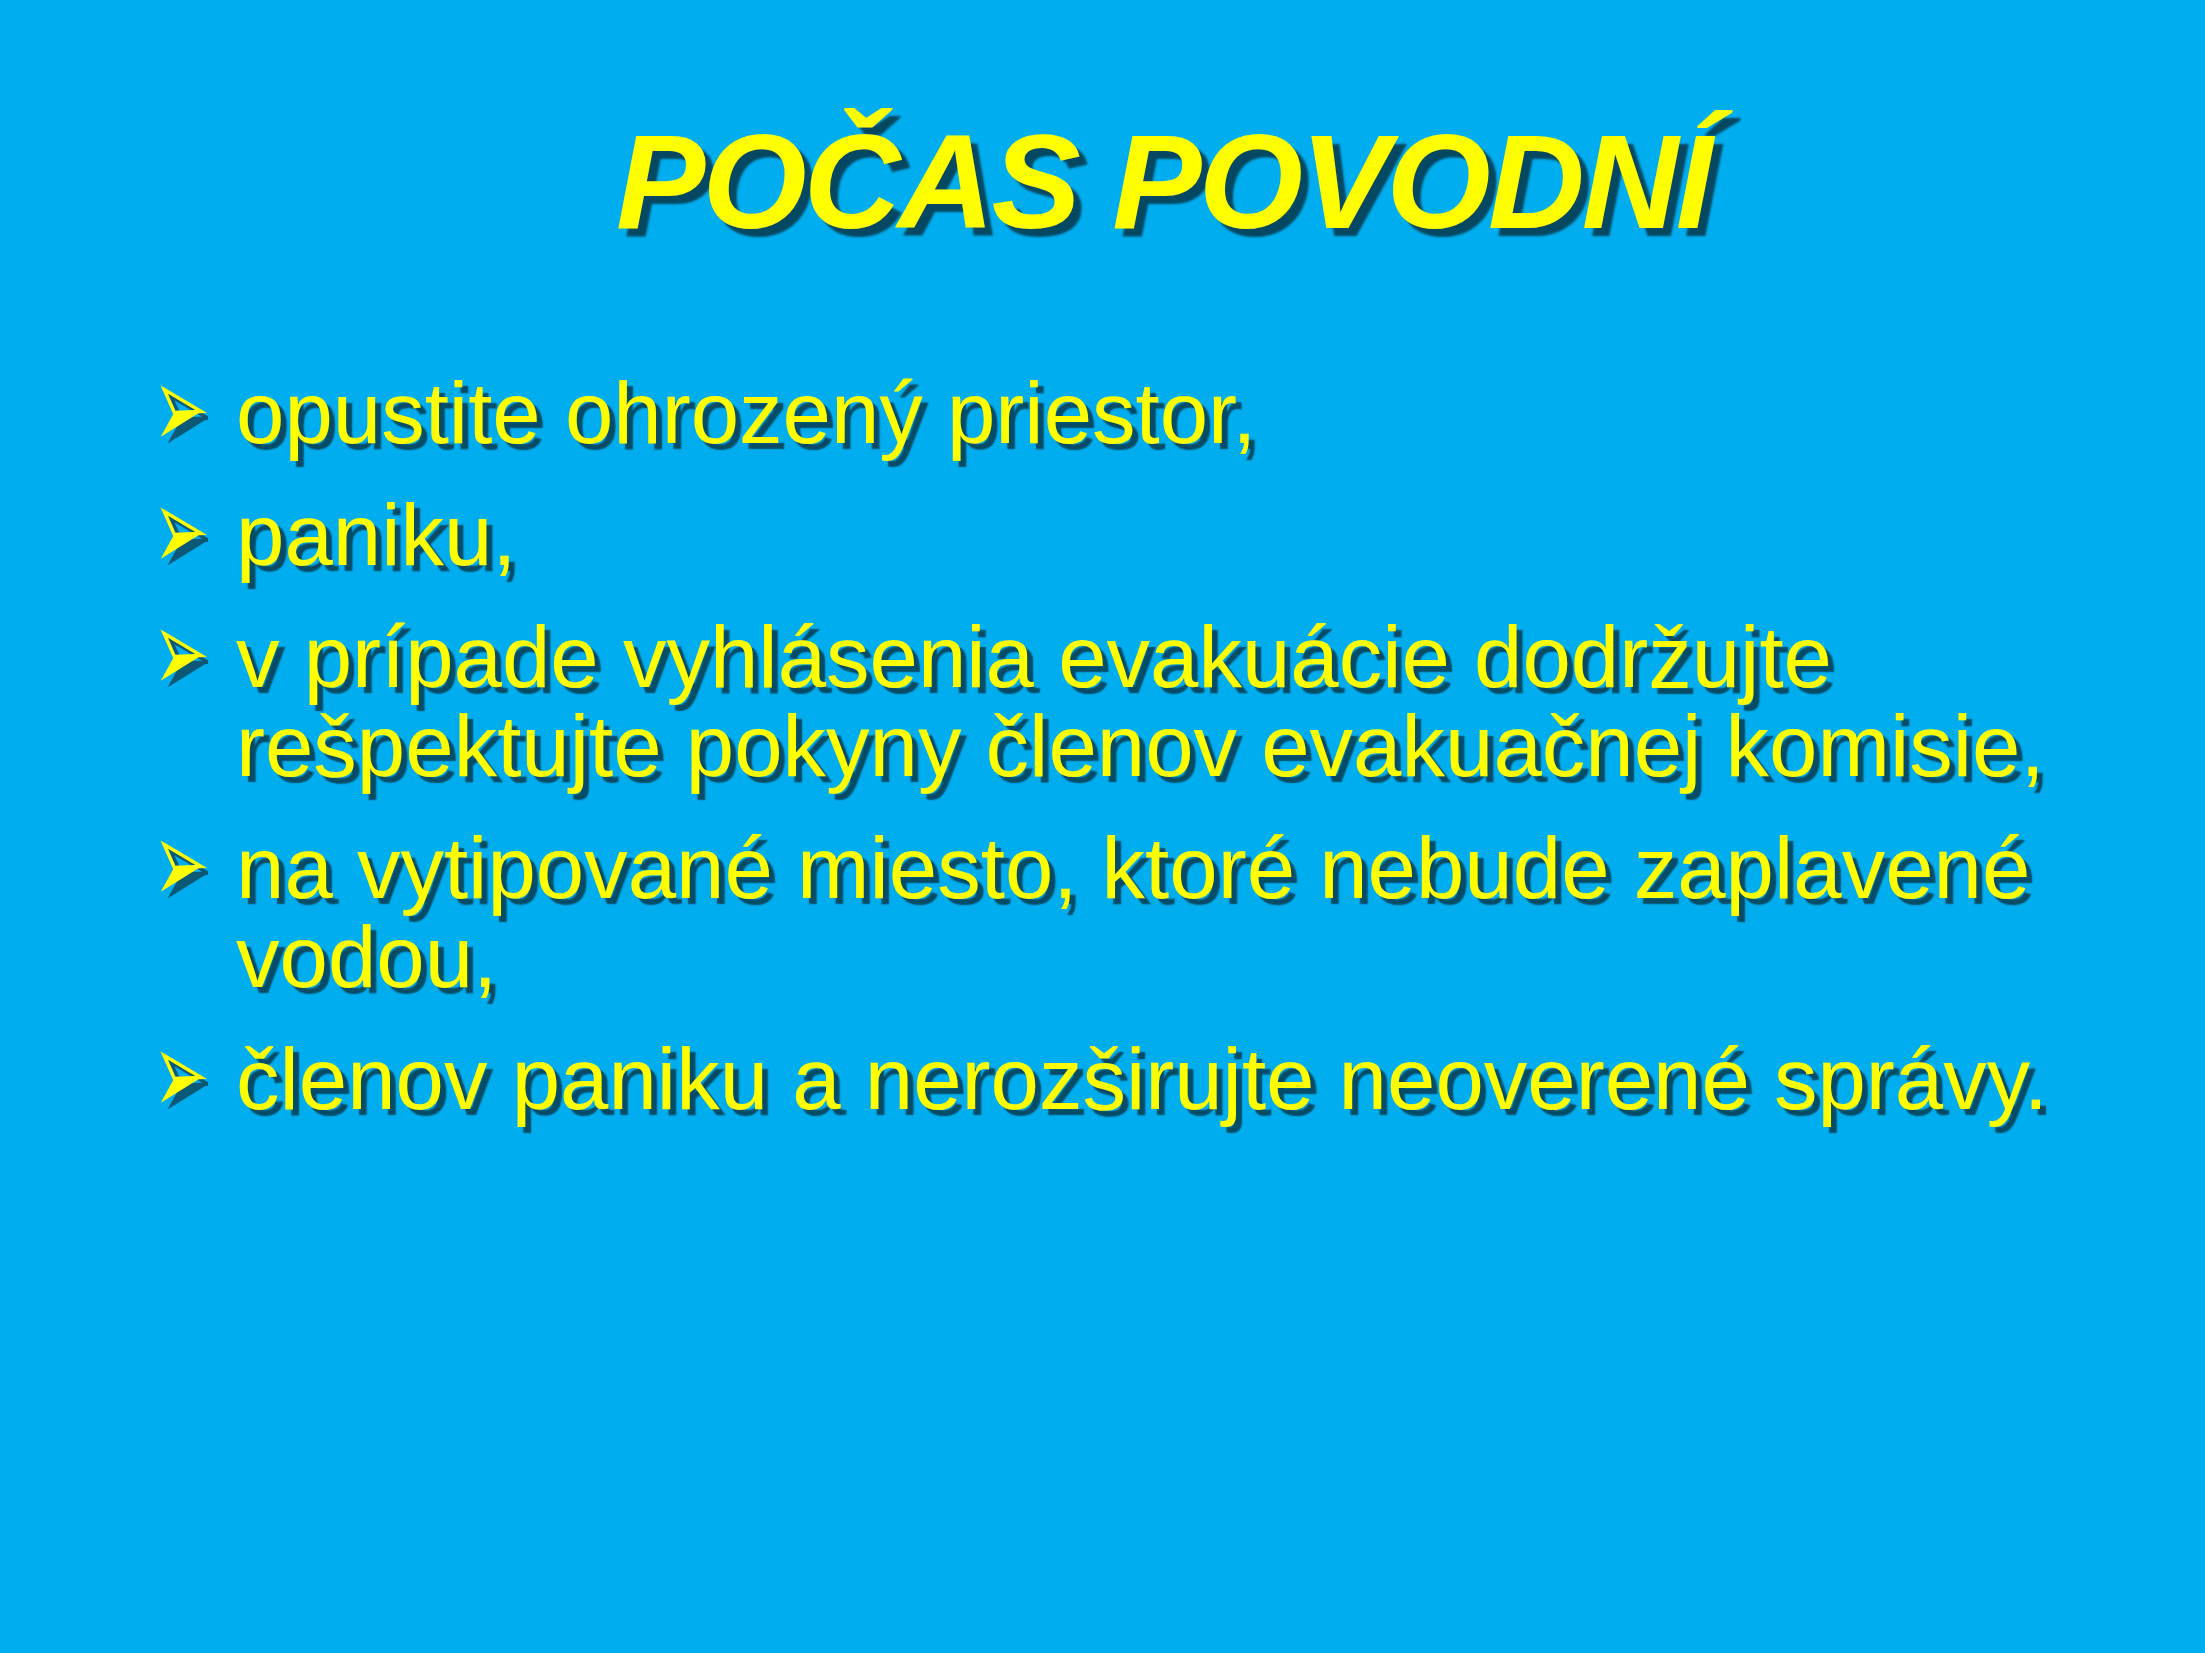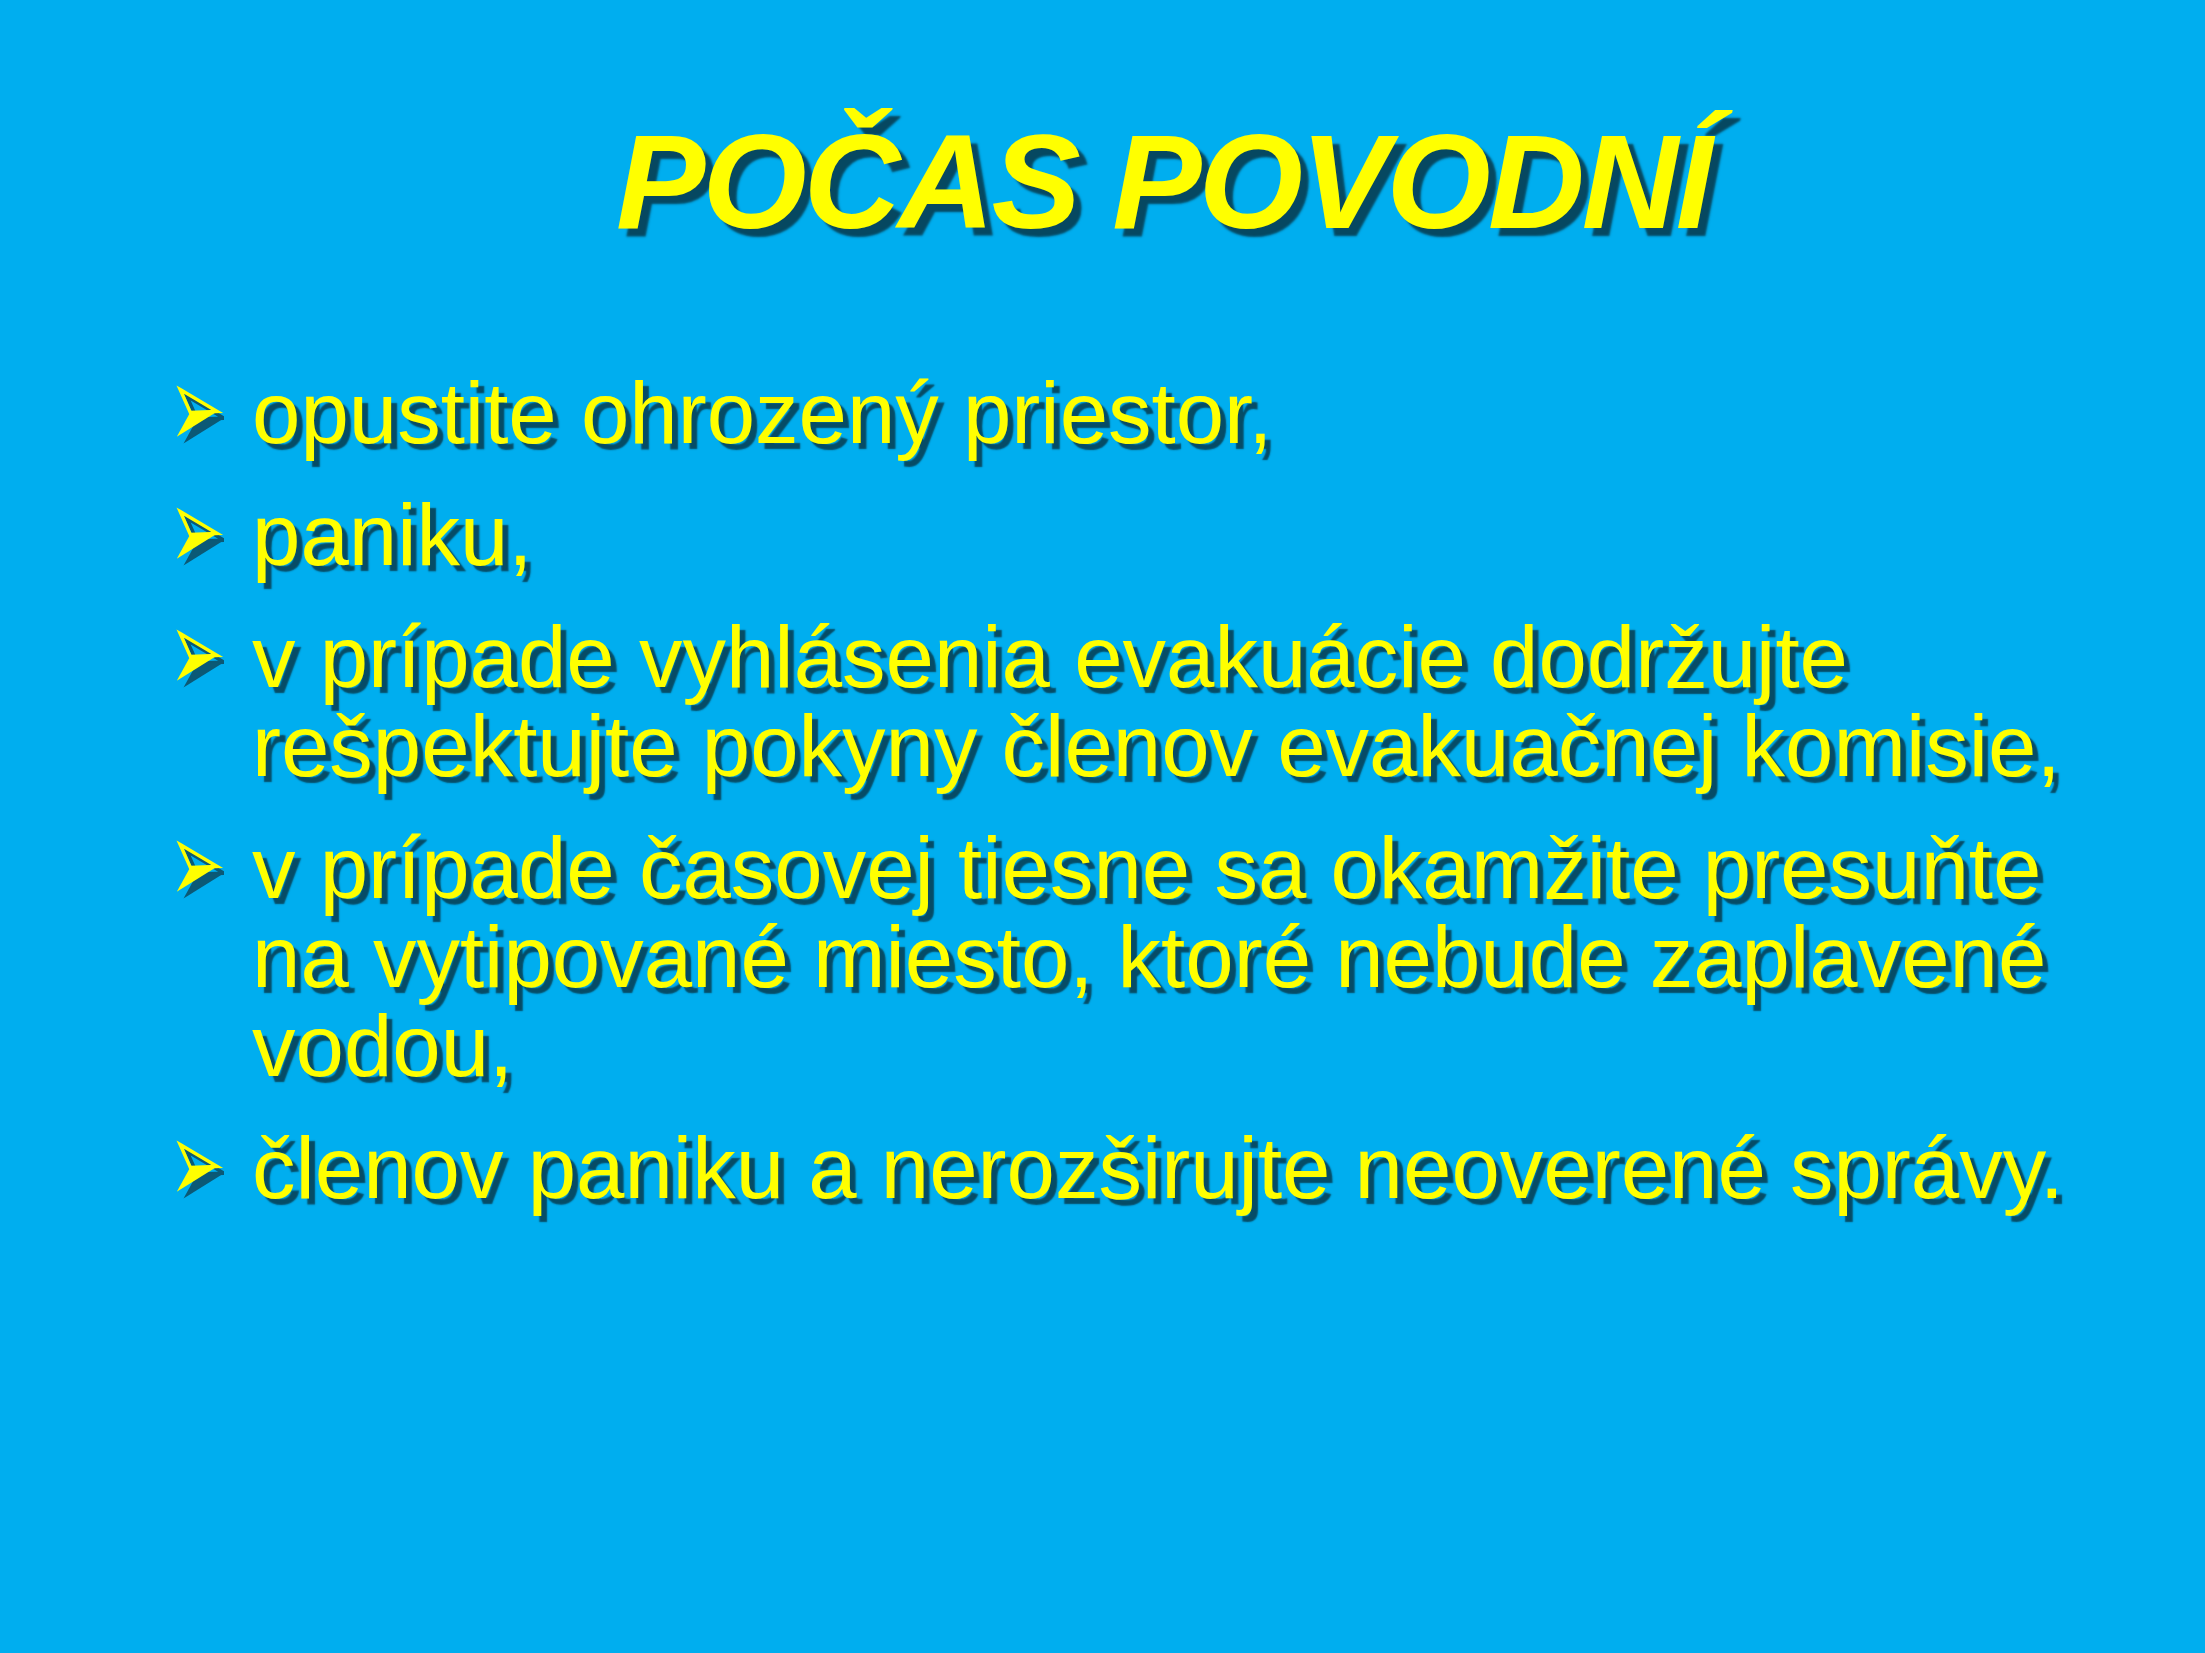--- a/index.html
+++ b/index.html
@@ -27,21 +27,21 @@
     line-height: 1.05;
     font-weight: 700;
     font-style: italic;
     letter-spacing: -2.9px;
     color: #FFFF00;
     text-shadow: 8px 8px 2.2px rgba(10,10,10,0.62);
     white-space: nowrap;
   }
   .bullets {
     position: absolute;
-    left: 132px;
+    left: 116px;
     top: 368px;
     right: 44px;
   }
   .bullet-item {
     display: flex;
     align-items: flex-start;
     margin-bottom: 33px;
   }
   .bullet-icon {
     flex: 0 0 59px;
@@ -122,21 +122,20 @@
 
       <g transform="translate(8,8)" opacity="0.55">
         <polygon points="18,6 62,32 30,33" fill="none" stroke="#141414" stroke-width="4"></polygon>
         <polygon points="30,33 62,32 14,62" fill="#141414"></polygon>
       </g>
 
       <polygon points="18,6 62,32 30,33" fill="none" stroke="#FFFF00" stroke-width="4" stroke-linejoin="miter"></polygon>
       <polygon points="30,33 62,32 14,62" fill="#FFFF00"></polygon>
     </svg>
     <div class="bullet-text">
-          <span class="bullet-line">v prípade časovej tiesne sa okamžite presuňte</span>
           <span class="bullet-line">na vytipované miesto, ktoré nebude zaplavené</span>
           <span class="bullet-line">vodou,</span>
         </div>
   </div>
 
   <div class="bullet-item">
     <svg class="bullet-icon" viewBox="0 0 70 70" xmlns="http://www.w3.org/2000/svg">
 
       <g transform="translate(8,8)" opacity="0.55">
         <polygon points="18,6 62,32 30,33" fill="none" stroke="#141414" stroke-width="4"></polygon>

